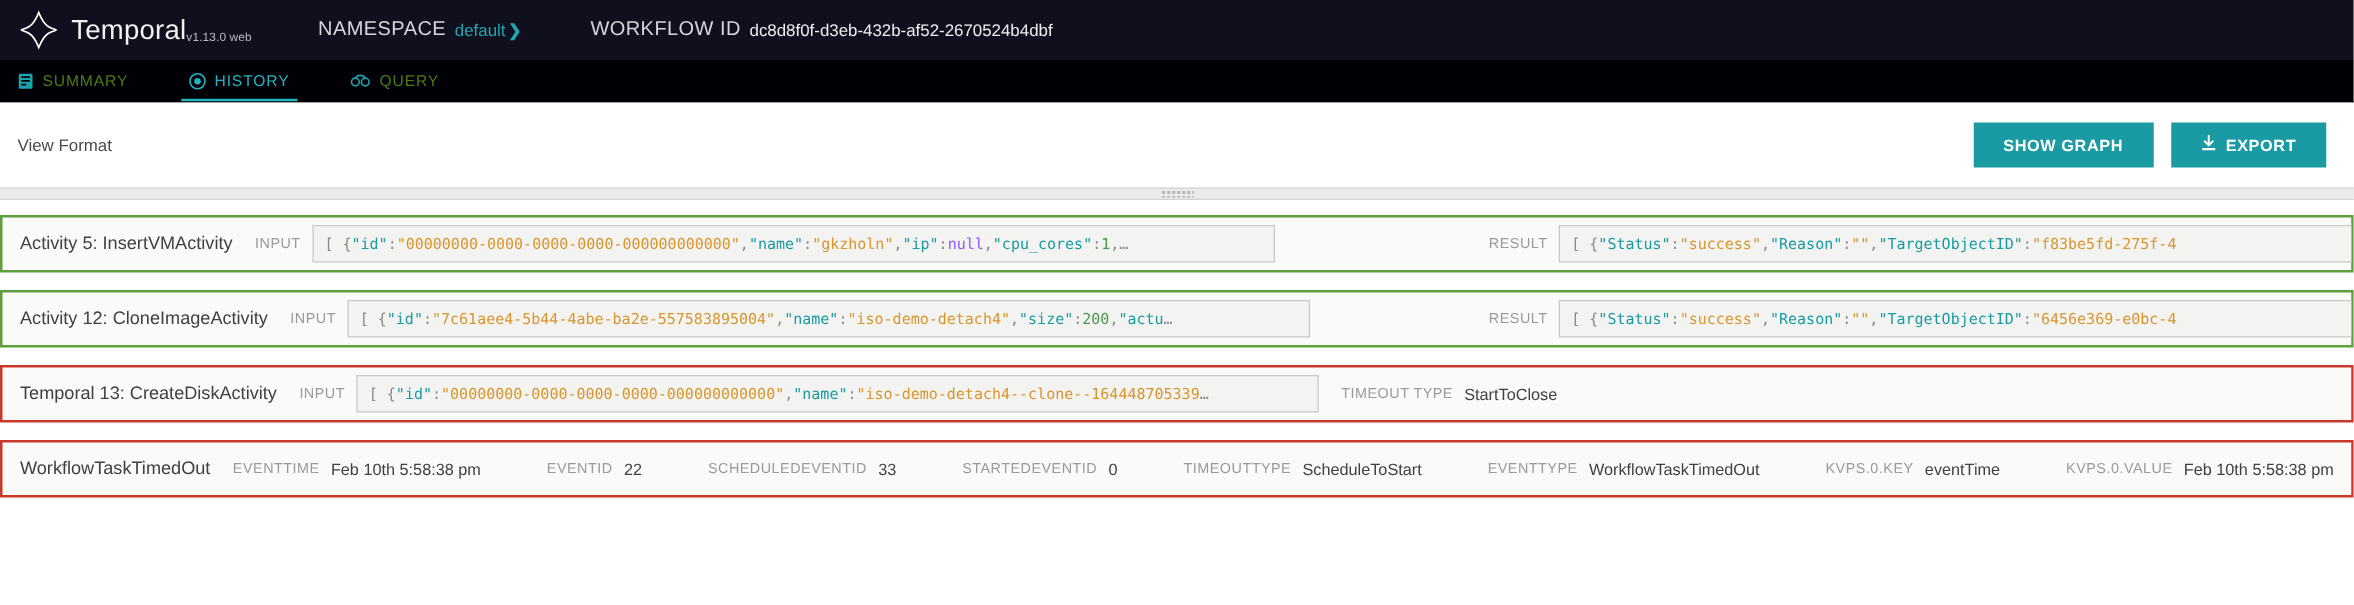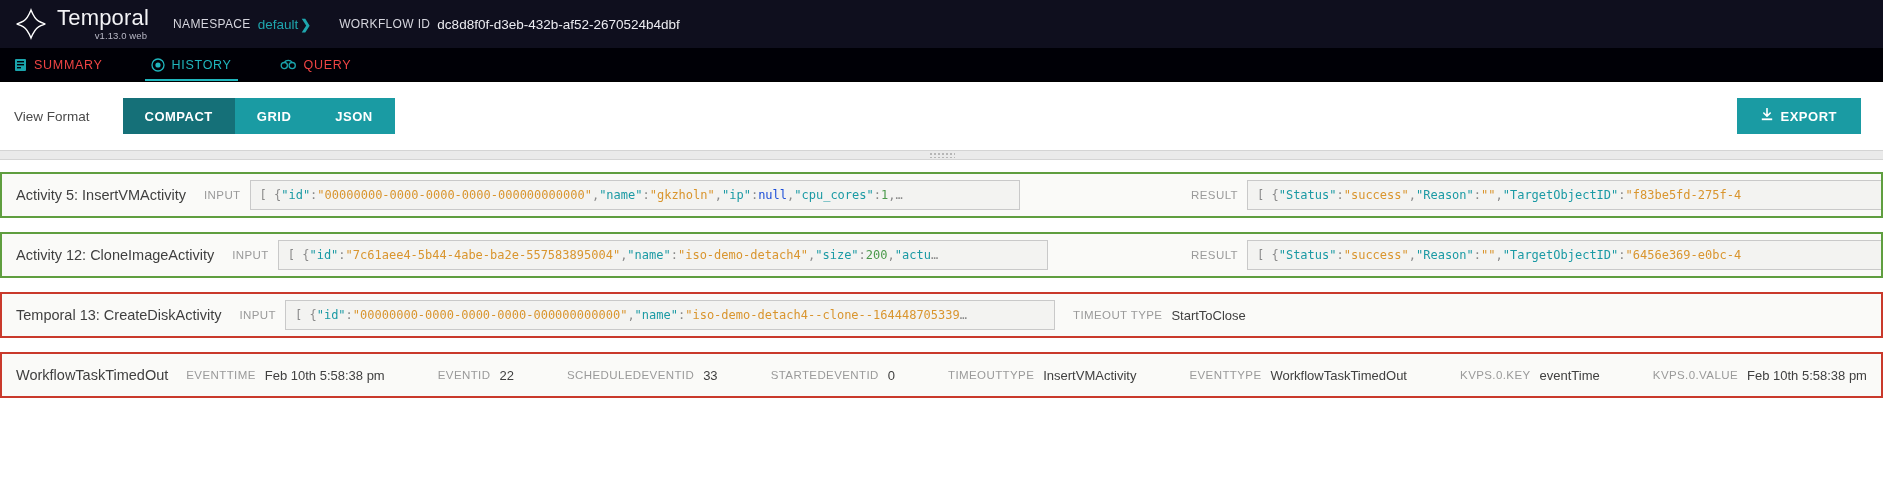--- a/index.html
+++ b/index.html
@@ -16,43 +16,44 @@
   .topbar {
     height: 48px;
     background: #0f0f1e;
     display: flex;
     align-items: center;
     padding: 0 0 0 14px;
     position: relative;
   }
   .logo-wrap { display: flex; align-items: center; gap: 9px; }
   .logo-mark { width: 34px; height: 34px; flex: none; }
-  .brand-block { display: flex; flex-direction: column; line-height: 1; position: relative; }
+  .brand-block { display: flex; flex-direction: row; line-height: 1; position: relative; }
   .brand-name {
     color: #f2f2f5;
     font-size: 22px;
     letter-spacing: .2px;
     font-weight: 300;
     white-space: nowrap;
   }
   .brand-ver {
     color: #b9b9c6;
     font-size: 9.5px;
     margin-top: 2px;
     letter-spacing: .1px;
     align-self: flex-end;
     padding-right: 2px;
   }
   .crumbs { display: flex; align-items: center; margin-left: 24px; gap: 7px; }
   .crumb-label {
     color: #d5d5dd;
-    font-size: 12px;
+    font-size: 16px;
     letter-spacing: .35px;
     text-transform: uppercase;
     white-space: nowrap;
+    margin-left: 27px;
   }
   .crumb-value-link {
     color: #1fa6ae;
     font-size: 13.5px;
     display: inline-flex;
     align-items: flex-start;
     gap: 2px;
     white-space: nowrap;
     cursor: pointer;
   }
@@ -72,21 +73,21 @@
     align-items: stretch;
     padding-left: 14px;
     border-bottom: 1px solid #000;
   }
   .tab {
     display: flex;
     align-items: center;
     gap: 7px;
     padding: 0 22px 0 0;
     margin-right: 26px;
-    color: #ef4444;
+    color: #4d7c0f;
     font-size: 12.5px;
     letter-spacing: .7px;
     text-transform: uppercase;
     cursor: pointer;
     position: relative;
     white-space: nowrap;
   }
   .tab svg { display: block; }
   .tab.active { color: #1fb6bd; }
   .tab.active::after {
@@ -102,21 +103,21 @@
     height: 68px;
     background: #fff;
     display: flex;
     align-items: center;
     padding: 0 22px 0 14px;
     position: relative;
   }
   .view-format-label {
     color: #4a4a4a;
     font-size: 13.5px;
-    margin-right: 33px;
+    margin-right: 11px;
     white-space: nowrap;
   }
   .seg-group { display: flex; height: 36px; }
   .seg {
     display: flex;
     align-items: center;
     justify-content: center;
     padding: 0 22px;
     background: #1a9ba3;
     color: #ffffff;
@@ -234,21 +235,21 @@
     font-size: 12px;
     overflow: hidden;
     white-space: nowrap;
   }
   .code-box.input  { width: 770px; flex: none; }
   .code-box.result { width: 640px; flex: none; margin-right: -6px; }
   .tok-punc { color: #8a8a8a; }
   .tok-key  { color: #1b9aa4; }
   .tok-str  { color: #d9952e; }
   .tok-num  { color: #4b9a4b; }
-  .tok-null { color: #1d4ed8; }
+  .tok-null { color: #8b5cf6; }
   .tok-ell  { color: #8a8a8a; }
 </style>
 </head>
 <body>
 
 <div class="topbar">
   <div class="logo-wrap">
     <span class="logo-mark">
       <svg width="34" height="34" viewBox="0 0 34 34">
         <path d="M17 3 C19.2 8.5 21.5 12.3 24.6 14.2 C28 16.2 31 16.6 31 17
@@ -303,26 +304,24 @@
           <circle cx="12.2" cy="6.6" r="3.1" fill="none" stroke="#1aa3ab" stroke-width="1.3"></circle>
           <path d="M4.3 3.5 C6 0.6 10.5 0.6 12.2 3.5" fill="none" stroke="#1aa3ab" stroke-width="1.3"></path>
         </svg>
     </span>
     <span>QUERY</span>
   </div>
 </div>
 
 <div class="toolbar">
   <span class="view-format-label">View Format</span>
-  <div class="seg-group">
-    <div class="seg active">COMPACT</div>
-    <div class="seg">GRID</div>
-    <div class="seg">JSON</div>
-  </div>
   <div class="toolbar-right">
+    <button class="btn-primary">
+      <span>SHOW GRAPH</span>
+    </button>
     <button class="btn-primary">
       <span>
         <svg width="12" height="13" viewBox="0 0 12 13">
             <path d="M6 0.5 V7.6 M2.8 5 L6 8.2 L9.2 5" fill="none" stroke="#fff" stroke-width="1.6" stroke-linecap="round" stroke-linejoin="round"></path>
             <rect x="0.8" y="10.4" width="10.4" height="1.8" fill="#fff"></rect>
           </svg>
       </span>
       <span>EXPORT</span>
     </button>
   </div>
@@ -461,21 +460,21 @@
       <div class="field">
         <span class="field-key">SCHEDULEDEVENTID</span>
         <span class="field-val">33</span>
       </div>
       <div class="field">
         <span class="field-key">STARTEDEVENTID</span>
         <span class="field-val">0</span>
       </div>
       <div class="field">
         <span class="field-key">TIMEOUTTYPE</span>
-        <span class="field-val">InsertVMActivity</span>
+        <span class="field-val">ScheduleToStart</span>
       </div>
       <div class="field">
         <span class="field-key">EVENTTYPE</span>
         <span class="field-val">WorkflowTaskTimedOut</span>
       </div>
       <div class="field">
         <span class="field-key">KVPS.0.KEY</span>
         <span class="field-val">eventTime</span>
       </div>
       <div class="field" style="margin-right:14px">

